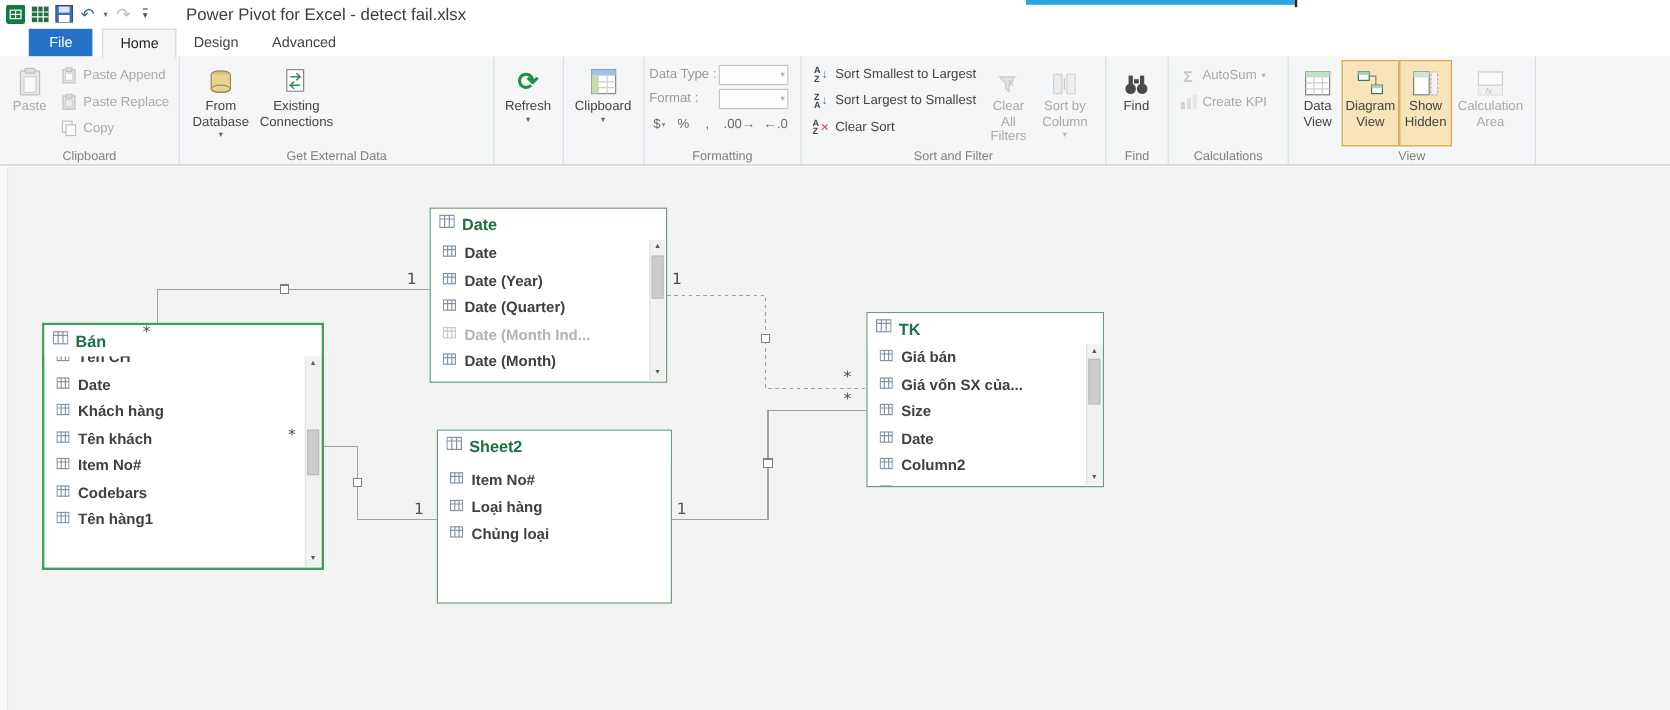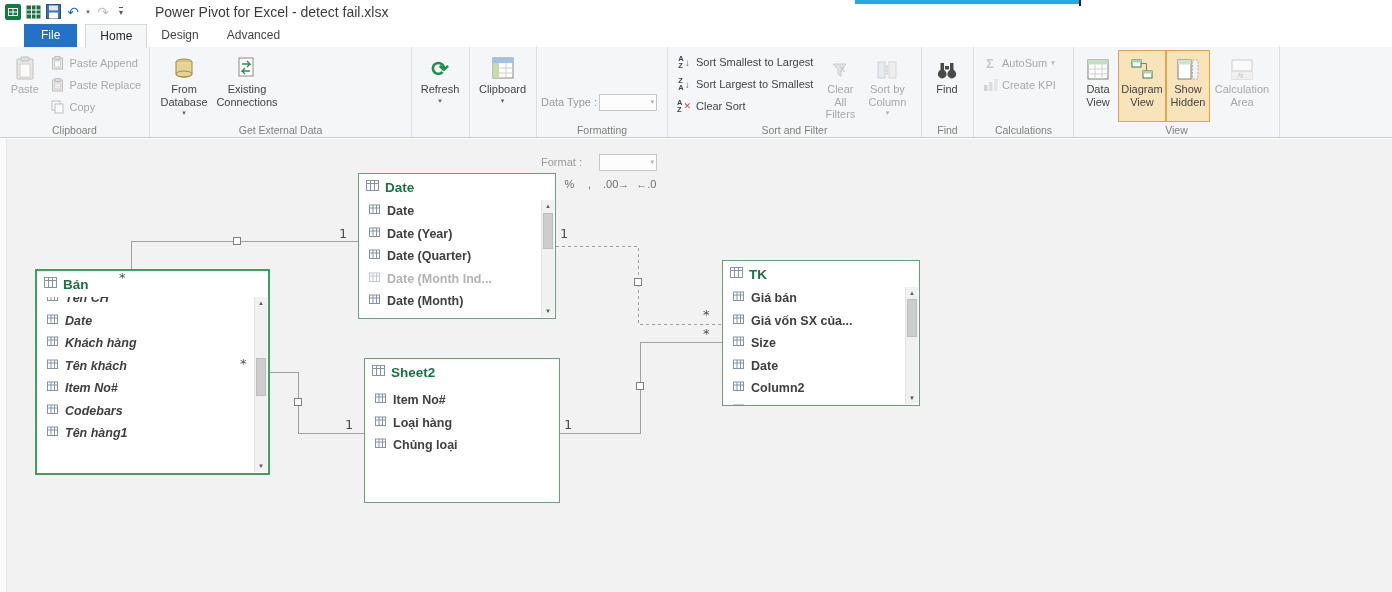--- a/index.html
+++ b/index.html
@@ -49,21 +49,21 @@
   .g-clipboard  { width:150px; }
   .g-external   { width:262px; }
   .g-refresh    { width:58px; }
   .g-pivot      { width:67px; }
   .g-formatting { width:131px; }
   .g-sort       { width:254px; }
   .g-find       { width:52px; }
   .g-calc       { width:100px; }
   .g-view       { width:206px; }
 
-  .fmtrow { display:flex; align-items:center; gap:0; height:20px; font-size:11px; color:#9a9a9a;margin-top:40px; }
+  .fmtrow { display:flex; align-items:center; gap:0; height:20px; font-size:11px; color:#9a9a9a; }
   .flabel { width:58px; text-align:left; white-space:nowrap; }
   .combo { width:58px; height:17px; background:#fdfdfd; border:1px solid #c6c6c6; display:flex; align-items:center; justify-content:flex-end; padding-right:2px; }
   .combo .dd { font-size:7px; color:#b0b0b0; }
   .fmtbtns { display:flex; gap:3px; margin-top:3px; }
   .fmtbtn { min-width:17px; height:18px; display:flex; align-items:center; justify-content:center; font-size:11px; color:#6e6e6e; padding:0 2px; gap:1px; }
   .fmtbtn .dd { font-size:6px; color:#8a8a8a; }
 
   .sort-ic { display:inline-flex; align-items:center; }
   .sort-ic .letters { display:flex; flex-direction:column; font-size:7.5px; font-weight:bold; line-height:.95; color:#444; }
   .sort-ic .sarr { color:#4472c4; font-size:10px; margin-left:1px; }
@@ -74,21 +74,21 @@
   
   .canvas { position:absolute; left:0; top:139px; width:1392px; height:453px; background:#f2f2f2; }
   .canvas-gutter { position:absolute; left:0; top:0; bottom:0; width:7px; background:#fafafa; border-right:1px solid #e6e6e6; }
   svg.rels { position:absolute; left:0; top:0; width:1392px; height:453px; }
 
   .dtable { position:absolute; background:#fff; border:1px solid #6e9e78; overflow:hidden; }
   .dtable.selected { border:2px solid #42a05e; }
   .thead { display:flex; align-items:center; gap:6px; height:26px; padding:0 7px; background:#fff; position:relative; z-index:2; }
   .ttitle { font-size:13.5px; font-weight:bold; color:#1e7145; }
   .fields { list-style:none; margin:0; padding:0; position:relative; z-index:1; }
-  .t-ban .fields { margin-top:-10px;font-style:italic; }
+  .t-ban .fields { margin-top:-10px; }
   .frow { height:22.5px; display:flex; align-items:center; gap:7px; padding-left:10px; font-size:12.5px; font-weight:bold; color:#404040; white-space:nowrap; overflow:hidden; }
   .frow.hidden-field { color:#b3b3b3; }
   .frow.hidden-field svg { opacity:.5; }
 
   .vscroll { position:absolute; right:1px; top:26px; bottom:1px; width:13px; background:#f1f1f1; border-left:1px solid #e3e3e3; z-index:3; display:flex; flex-direction:column; }
   .vs-btn { height:12px; display:flex; align-items:center; justify-content:center; font-size:6px; color:#5a5a5a; }
   .vs-track { flex:1; position:relative; }
   .vs-thumb { position:absolute; left:1px; right:1px; background:#cdcdcd; border:1px solid #bdbdbd; }
 
   .card { position:absolute; z-index:5; font-size:13px; color:#4f4f4f; font-family:"DejaVu Sans", sans-serif; }

